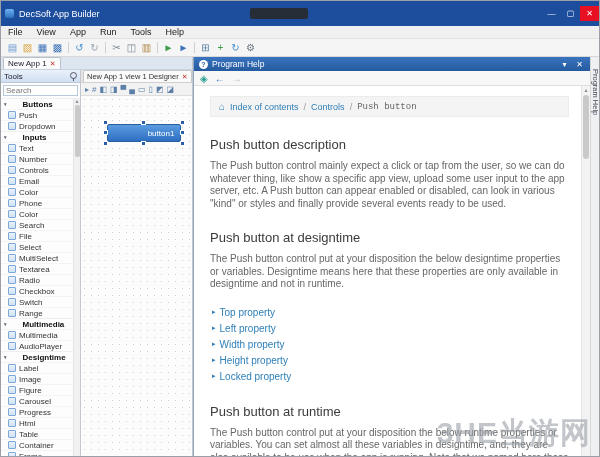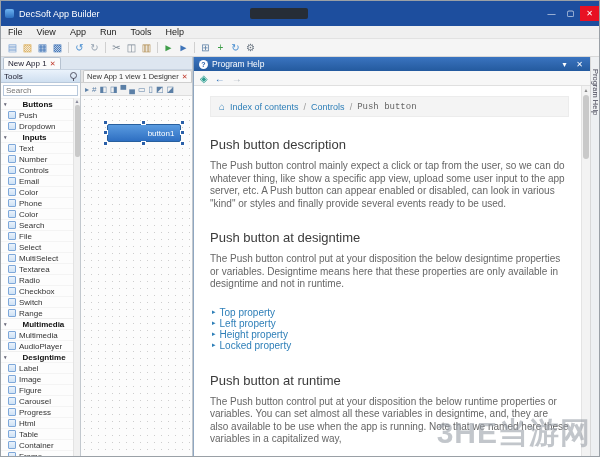--- a/index.html
+++ b/index.html
@@ -72,21 +72,21 @@
   .ht-icon.fwd { color:#b0b8c0; font-weight:bold; }
   .help-body { flex:1; min-height:0; display:flex; }
   .help-content { flex:1; min-width:0; padding:10px 12px 0 16px; overflow:hidden; }
   .breadcrumb { background:#f4f4f4; border:1px solid #ececec; padding:4px 8px; font-size:9px; display:flex; align-items:center; gap:5px; color:#2e7fb8; }
   .crumb-home { color:#2e7fb8; font-size:10px; }
   .crumb { color:#2e7fb8; }
   .crumb.current { color:#666;font-family:Liberation Mono, monospace; }
   .crumb-sep { color:#9a9a9a; }
   .help-heading { font-size:13px; font-weight:400; color:#3a3a3a; margin:20px 0 8px; }
   .help-para { font-size:10px; color:#666; line-height:1.25; margin:0 0 16px; }
-  .help-links { display:flex; flex-direction:column; margin:0 0 22px 2px; }
+  .help-links { display:flex; flex-direction:column; gap:5px; margin:0 0 22px 2px; }
   .help-link { color:#2e7fb8; font-size:10px; line-height:1.1; display:flex; align-items:center; gap:4px; }
   .link-marker { font-size:7px; }
   .help-scrollbar { width:9px; flex:none; background:#f3f3f3; border-left:1px solid #e4e4e4; display:flex; flex-direction:column; align-items:center; font-size:5px; color:#888; padding:1px 0; }
   .sb-thumb { width:6px; height:64px; background:#c9c9c9; border-radius:3px; margin-top:2px; }
   .sb-arrow.bottom { margin-top:auto; }
 
   
   .edge-strip { width:9px; flex:none; background:#eef0f2; border-left:1px solid #d8d8d8; display:flex; justify-content:center; padding-top:12px; }
   .edge-label { writing-mode:vertical-rl; font-size:7.5px; color:#445; }
 
@@ -369,20 +369,24 @@
               <div class="help-link">
                 <span class="link-marker">▸</span>
                 <span>Top property</span>
               </div>
               <div class="help-link">
                 <span class="link-marker">▸</span>
                 <span>Left property</span>
               </div>
               <div class="help-link">
                 <span class="link-marker">▸</span>
+                <span>Width property</span>
+              </div>
+              <div class="help-link">
+                <span class="link-marker">▸</span>
                 <span>Height property</span>
               </div>
               <div class="help-link">
                 <span class="link-marker">▸</span>
                 <span>Locked property</span>
               </div>
             </div>
           <h2 class="help-heading">Push button at runtime</h2>
           <p class="help-para">The Push button control put at your disposition the below runtime properties or variables. You can set almost all these variables in designtime, and, they are also available to be use when the app is running. Note that we named here these variables in a capitalized way,</p>
         </div>

